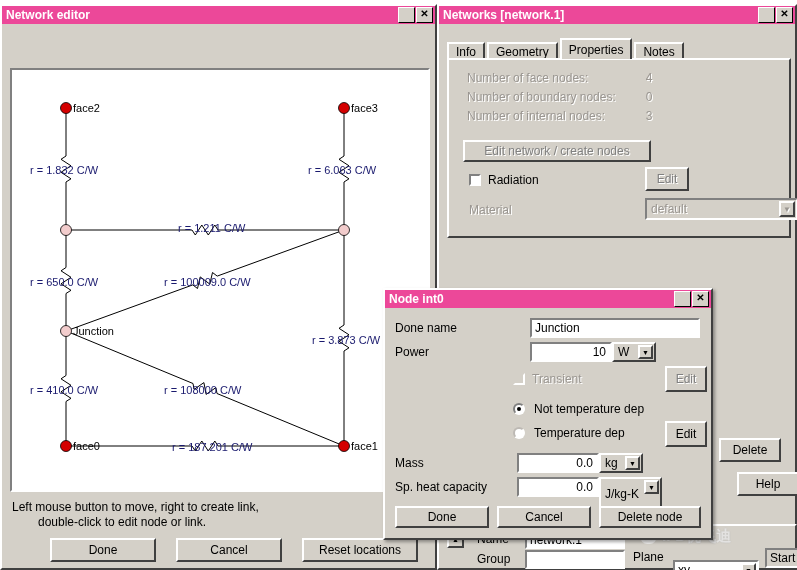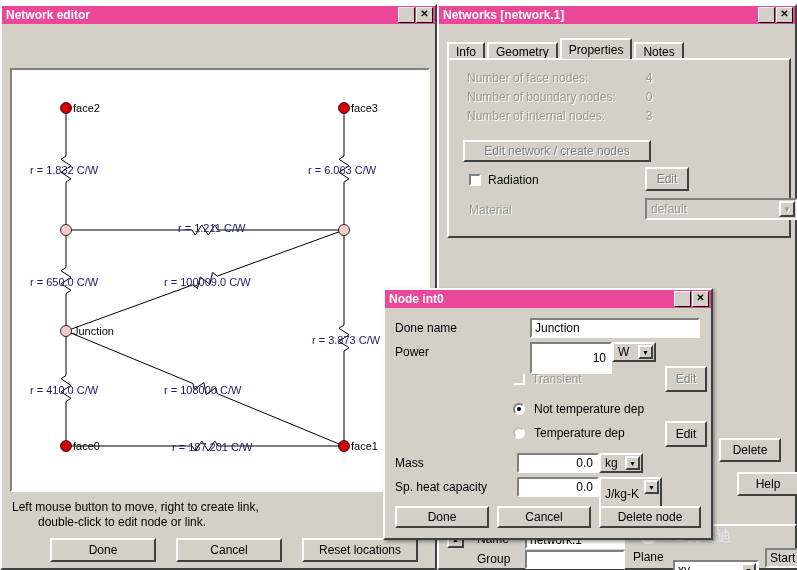--- a/index.html
+++ b/index.html
@@ -131,21 +131,21 @@
     display:flex;align-items:center;justify-content:center;}
   #watermark .wicon i{font-style:normal;font-size:9px;color:#bdbdbd;}
 
   
   #node-dlg{left:383px;top:260px;width:330px;height:252px;
     box-shadow:2px 2px 3px rgba(0,0,0,.35);margin-top:28px;}
   .nd-row{position:absolute;display:flex;align-items:center;font-size:12px;}
   #nd-name-lab{left:10px;top:31px;}
   #nd-name{position:absolute;left:145px;top:28px;width:170px;height:20px;}
   #nd-power-lab{left:10px;top:55px;}
-  #nd-power{position:absolute;left:145px;top:52px;width:82px;height:32px;justify-content:flex-end;padding-right:4px;padding-left:9px;}
+  #nd-power{position:absolute;left:145px;top:52px;width:82px;height:20px;justify-content:flex-end;padding-right:4px;padding-left:9px;}
   #nd-power-unit{
     position:absolute;left:227px;top:52px;width:44px;height:20px;background:#d4d0c8;
     border:2px solid;border-color:#ffffff #404040 #404040 #ffffff;box-sizing:border-box;
     display:flex;align-items:center;font-size:12px;padding-left:4px;
   }
   #nd-power-unit .arrow{
     position:absolute;right:1px;top:1px;width:15px;height:14px;background:#d4d0c8;
     border:2px solid;border-color:#ffffff #404040 #404040 #ffffff;box-sizing:border-box;
     display:flex;align-items:center;justify-content:center;font-size:7px;
   }

